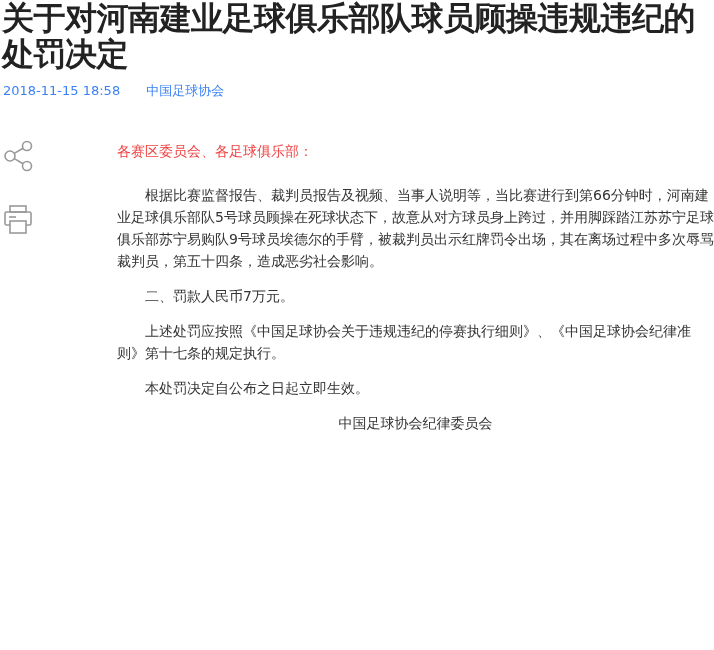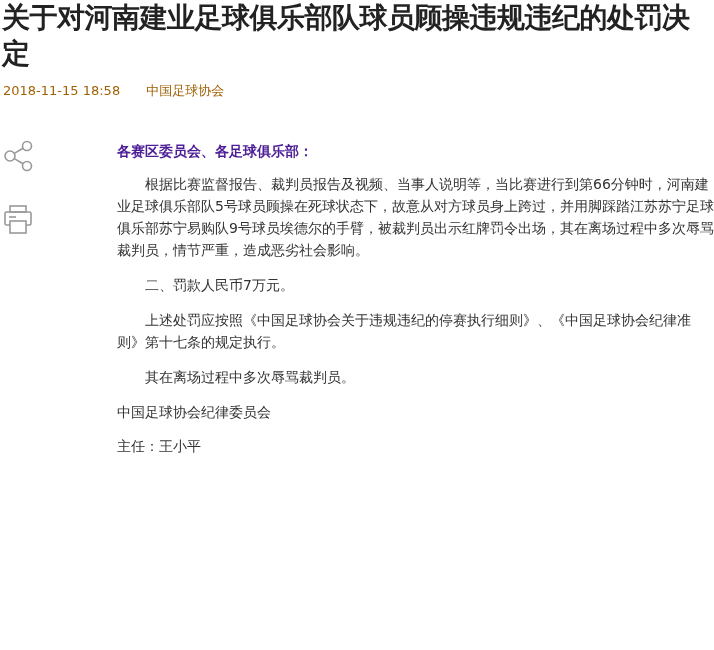--- a/index.html
+++ b/index.html
@@ -13,34 +13,34 @@
       position: relative;
       overflow: hidden;
       font-family: "DejaVu Sans", "Liberation Sans", sans-serif;
       color: #333333;
     }
     .title {
       position: absolute;
       left: 2px;
       top: 0px;
       width: 712px;
-      font-size: 28px;
+      font-size: 32px;
       line-height: 36px;
       font-weight: bold;
       color: #222222;
       letter-spacing: -0.5px;
       margin: 0;
     }
     .meta {
       position: absolute;
       left: 3px;
       top: 83px;
       font-size: 13px;
       line-height: 16px;
-      color: #a16207;
+      color: #3b82f6;
       text-align: center;
     }
     .meta .source {
       margin-left: 22px;
     }
     .sidebar {
       position: absolute;
       left: 0;
       top: 140px;
       width: 40px;
@@ -66,26 +66,26 @@
       font-size: 14px;
       line-height: 22px;
       color: #333333;
     }
     .article p {
       margin: 0 0 13px 0;
       text-indent: 28px;
     }
     .article p.salutation {
       text-indent: 0;
-      font-weight: bold;
-      color: #4c1d95;
-      margin-bottom: 11px;
+      font-weight: normal;
+      color: #ef4444;
+      margin-bottom: 22px;
     }
     .article p.sign {
-      text-align: left;
+      text-align: center;
       text-indent: 0;
       margin-bottom: 12px;
     }
   </style>
 </head>
 <body>
 
 <h1 class="title">关于对河南建业足球俱乐部队球员顾操违规违纪的处罚决定</h1>
 
 <div class="meta">
@@ -108,20 +108,19 @@
       <rect x="8" y="2" width="16" height="6" fill="none" stroke="#999999" stroke-width="1.6"></rect>
       <rect x="3" y="8" width="26" height="13" rx="1.5" fill="none" stroke="#999999" stroke-width="1.6"></rect>
       <line x1="7" y1="13" x2="14" y2="13" stroke="#999999" stroke-width="1.6"></line>
       <rect x="8" y="17" width="16" height="12" fill="#ffffff" stroke="#999999" stroke-width="1.6"></rect>
     </svg>
   </div>
 </div>
 
 <div class="article">
   <p class="salutation">各赛区委员会、各足球俱乐部：</p>
-  <p>根据比赛监督报告、裁判员报告及视频、当事人说明等，当比赛进行到第66分钟时，河南建业足球俱乐部队5号球员顾操在死球状态下，故意从对方球员身上跨过，并用脚踩踏江苏苏宁足球俱乐部苏宁易购队9号球员埃德尔的手臂，被裁判员出示红牌罚令出场，其在离场过程中多次辱骂裁判员，情节严重，造成恶劣社会影响。</p>
+  <p>根据比赛监督报告、裁判员报告及视频、当事人说明等，当比赛进行到第66分钟时，河南建业足球俱乐部队5号球员顾操在死球状态下，故意从对方球员身上跨过，并用脚踩踏江苏苏宁足球俱乐部苏宁易购队9号球员埃德尔的手臂，被裁判员出示红牌罚令出场，其在离场过程中多次辱骂裁判员，第五十四条，造成恶劣社会影响。</p>
   <p>二、罚款人民币7万元。</p>
   <p>上述处罚应按照《中国足球协会关于违规违纪的停赛执行细则》、《中国足球协会纪律准则》第十七条的规定执行。</p>
-  <p>其在离场过程中多次辱骂裁判员。</p>
+  <p>本处罚决定自公布之日起立即生效。</p>
   <p class="sign">中国足球协会纪律委员会</p>
-  <p class="sign">主任：王小平</p>
 
 </div>
 
 </body></html>

